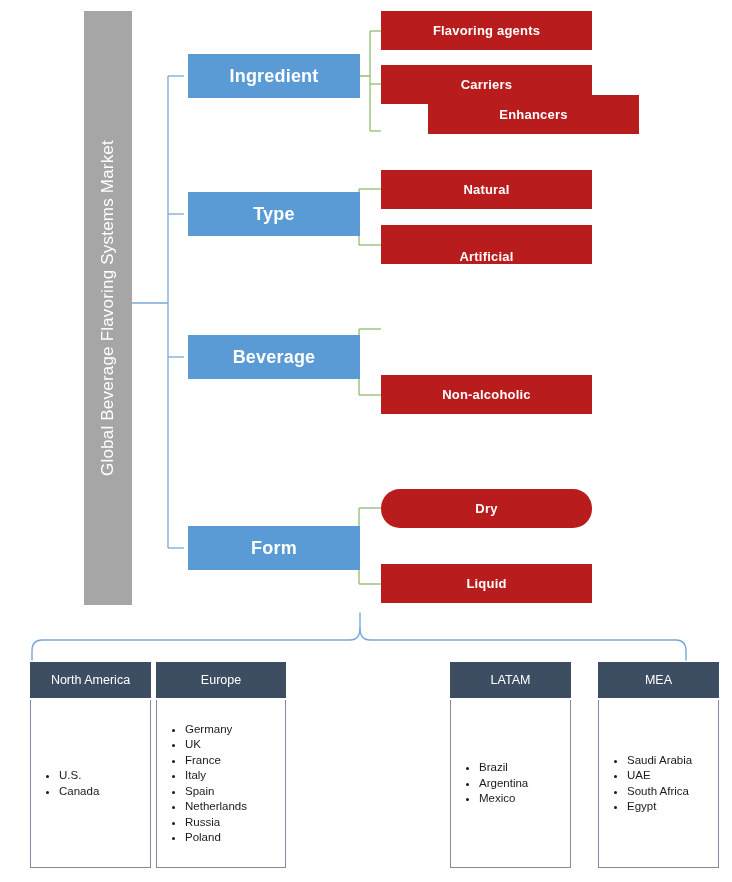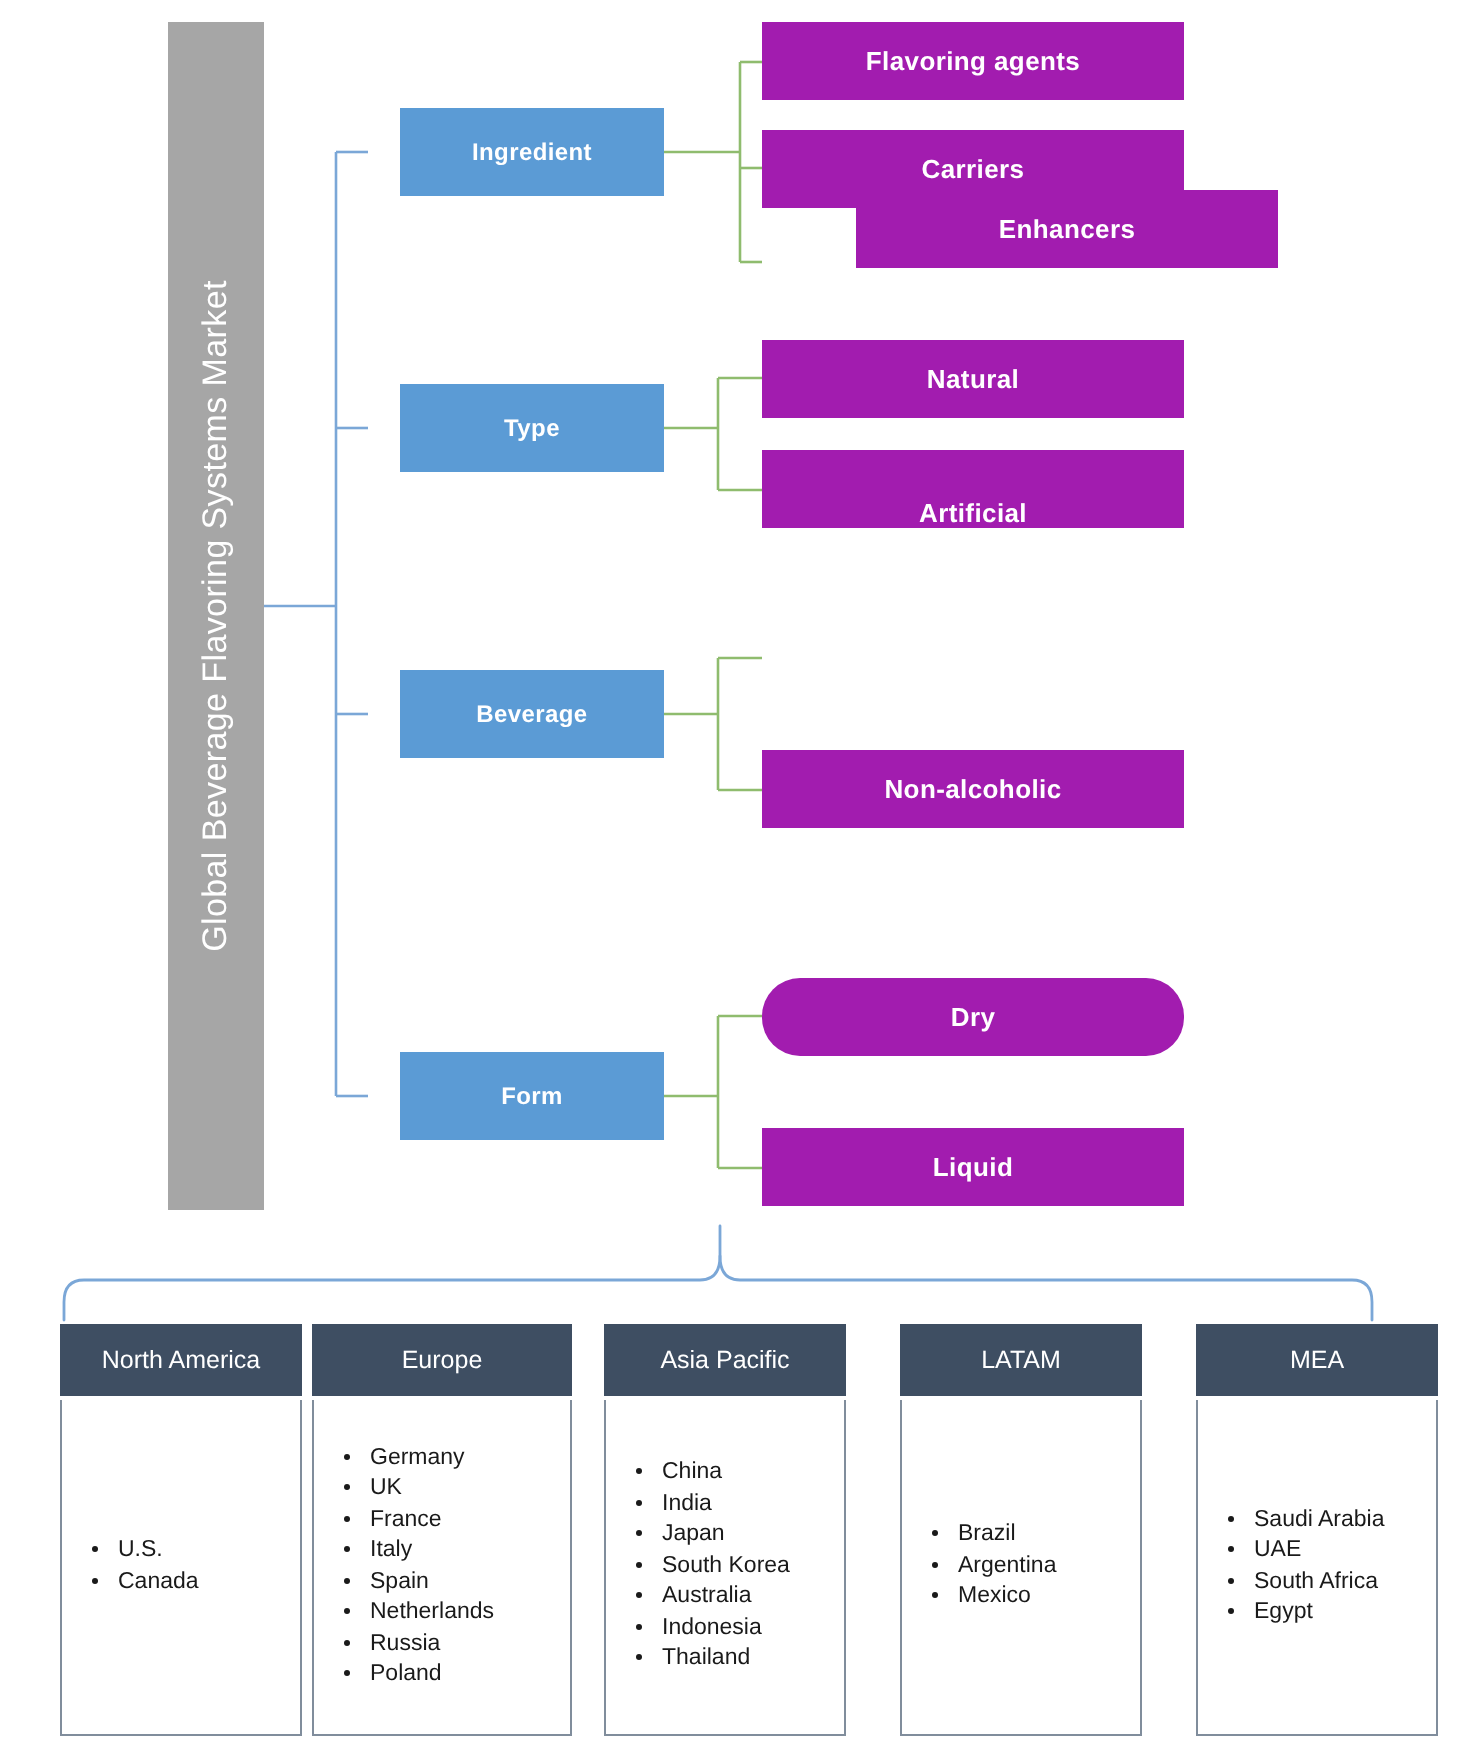--- a/index.html
+++ b/index.html
@@ -50,41 +50,41 @@
     white-space: nowrap;
     color: #ffffff;
     font-size: 17px;
     letter-spacing: 0.2px;
     font-family: "Liberation Sans", sans-serif;
   }
 
   
   .node-l1 {
     position: absolute;
-    left: 200px;
-    width: 132px;
+    left: 188px;
+    width: 172px;
     height: 44px;
     background: #5b9bd5;
     color: #ffffff;
-    font-size: 12px;
+    font-size: 18px;
     font-weight: bold;
     display: flex;
     align-items: center;
     justify-content: center;
     box-sizing: border-box;
     letter-spacing: 0.2px;
   }
 
   
   .node-l2 {
     position: absolute;
     left: 381px;
     width: 211px;
     height: 39px;
-    background: #a21caf;
+    background: #b91c1c;
     color: #ffffff;
     font-size: 13px;
     font-weight: bold;
     display: flex;
     align-items: center;
     justify-content: center;
     box-sizing: border-box;
     letter-spacing: 0.2px;
   }
 
@@ -251,36 +251,20 @@
           <li>France</li>
           <li>Italy</li>
           <li>Spain</li>
           <li>Netherlands</li>
           <li>Russia</li>
           <li>Poland</li>
         </ul>
     </div>
   </div>
 
-  <div class="region-card" style="left:302px; width:121px;">
-    <div class="region-header">
-      <span>Asia Pacific</span>
-    </div>
-    <div class="region-body">
-      <ul>
-          <li>China</li>
-          <li>India</li>
-          <li>Japan</li>
-          <li>South Korea</li>
-          <li>Australia</li>
-          <li>Indonesia</li>
-          <li>Thailand</li>
-        </ul>
-    </div>
-  </div>
 
   <div class="region-card" style="left:450px; width:121px;">
     <div class="region-header">
       <span>LATAM</span>
     </div>
     <div class="region-body">
       <ul>
           <li>Brazil</li>
           <li>Argentina</li>
           <li>Mexico</li>

